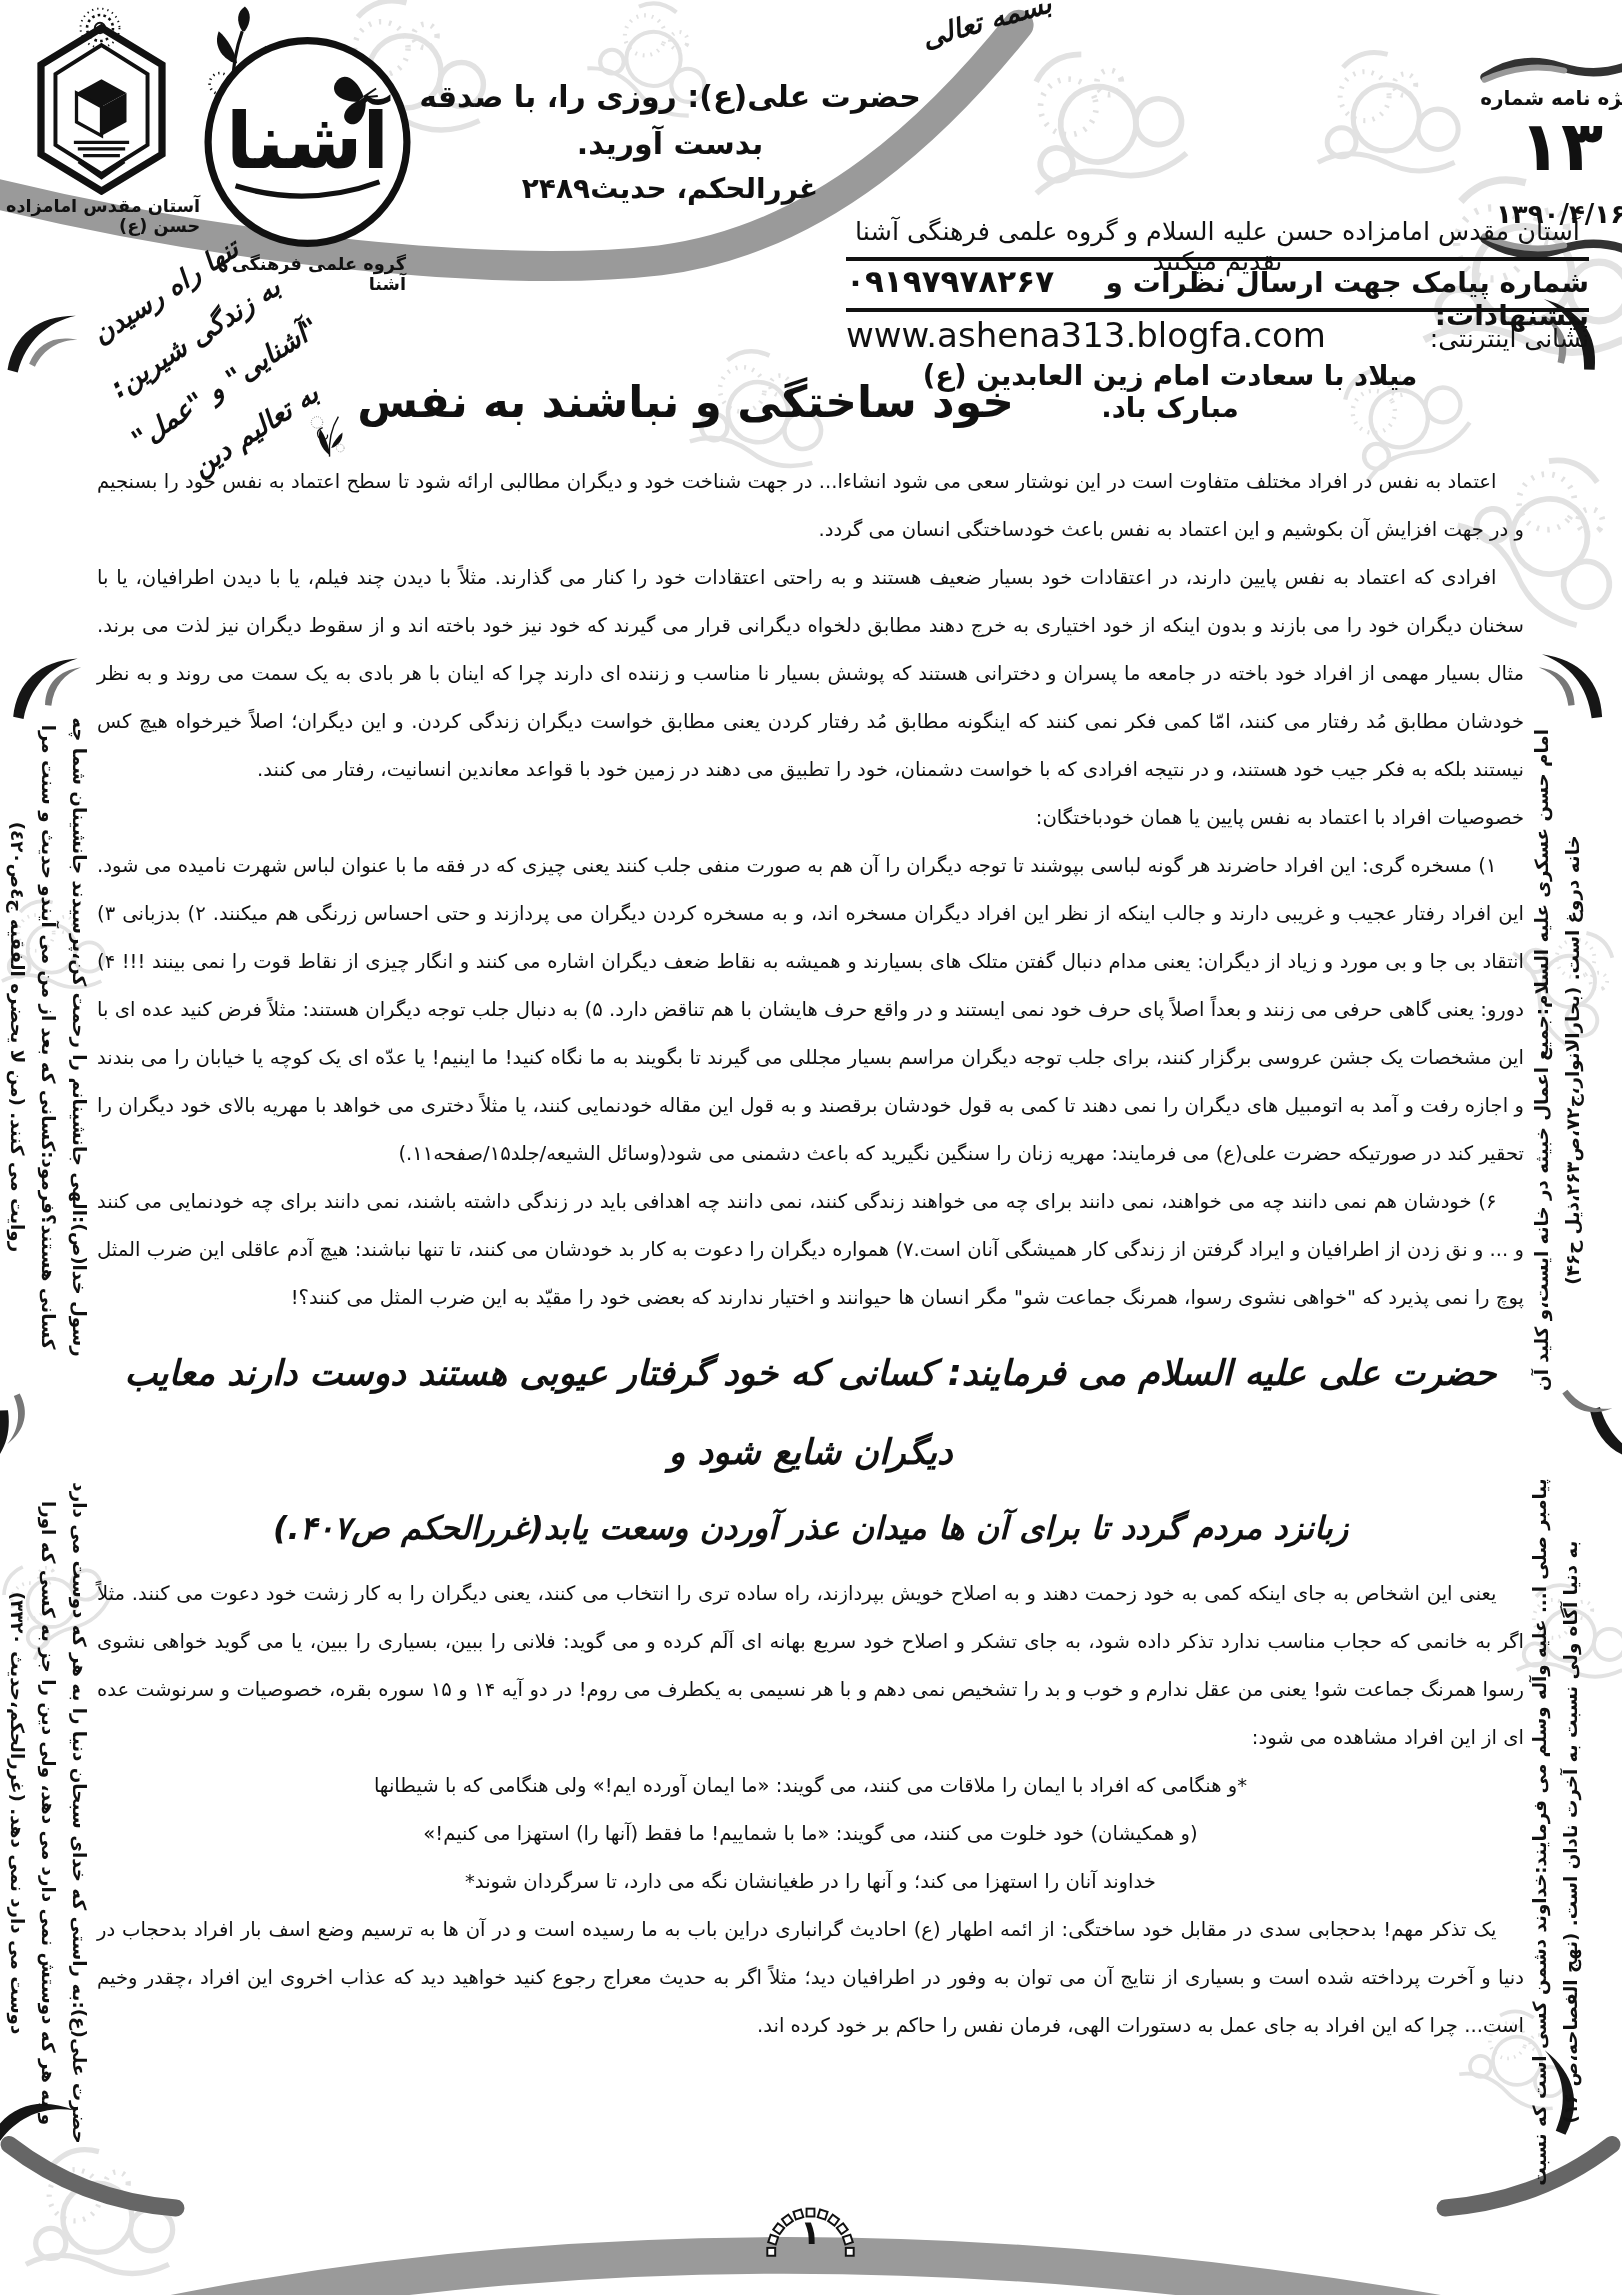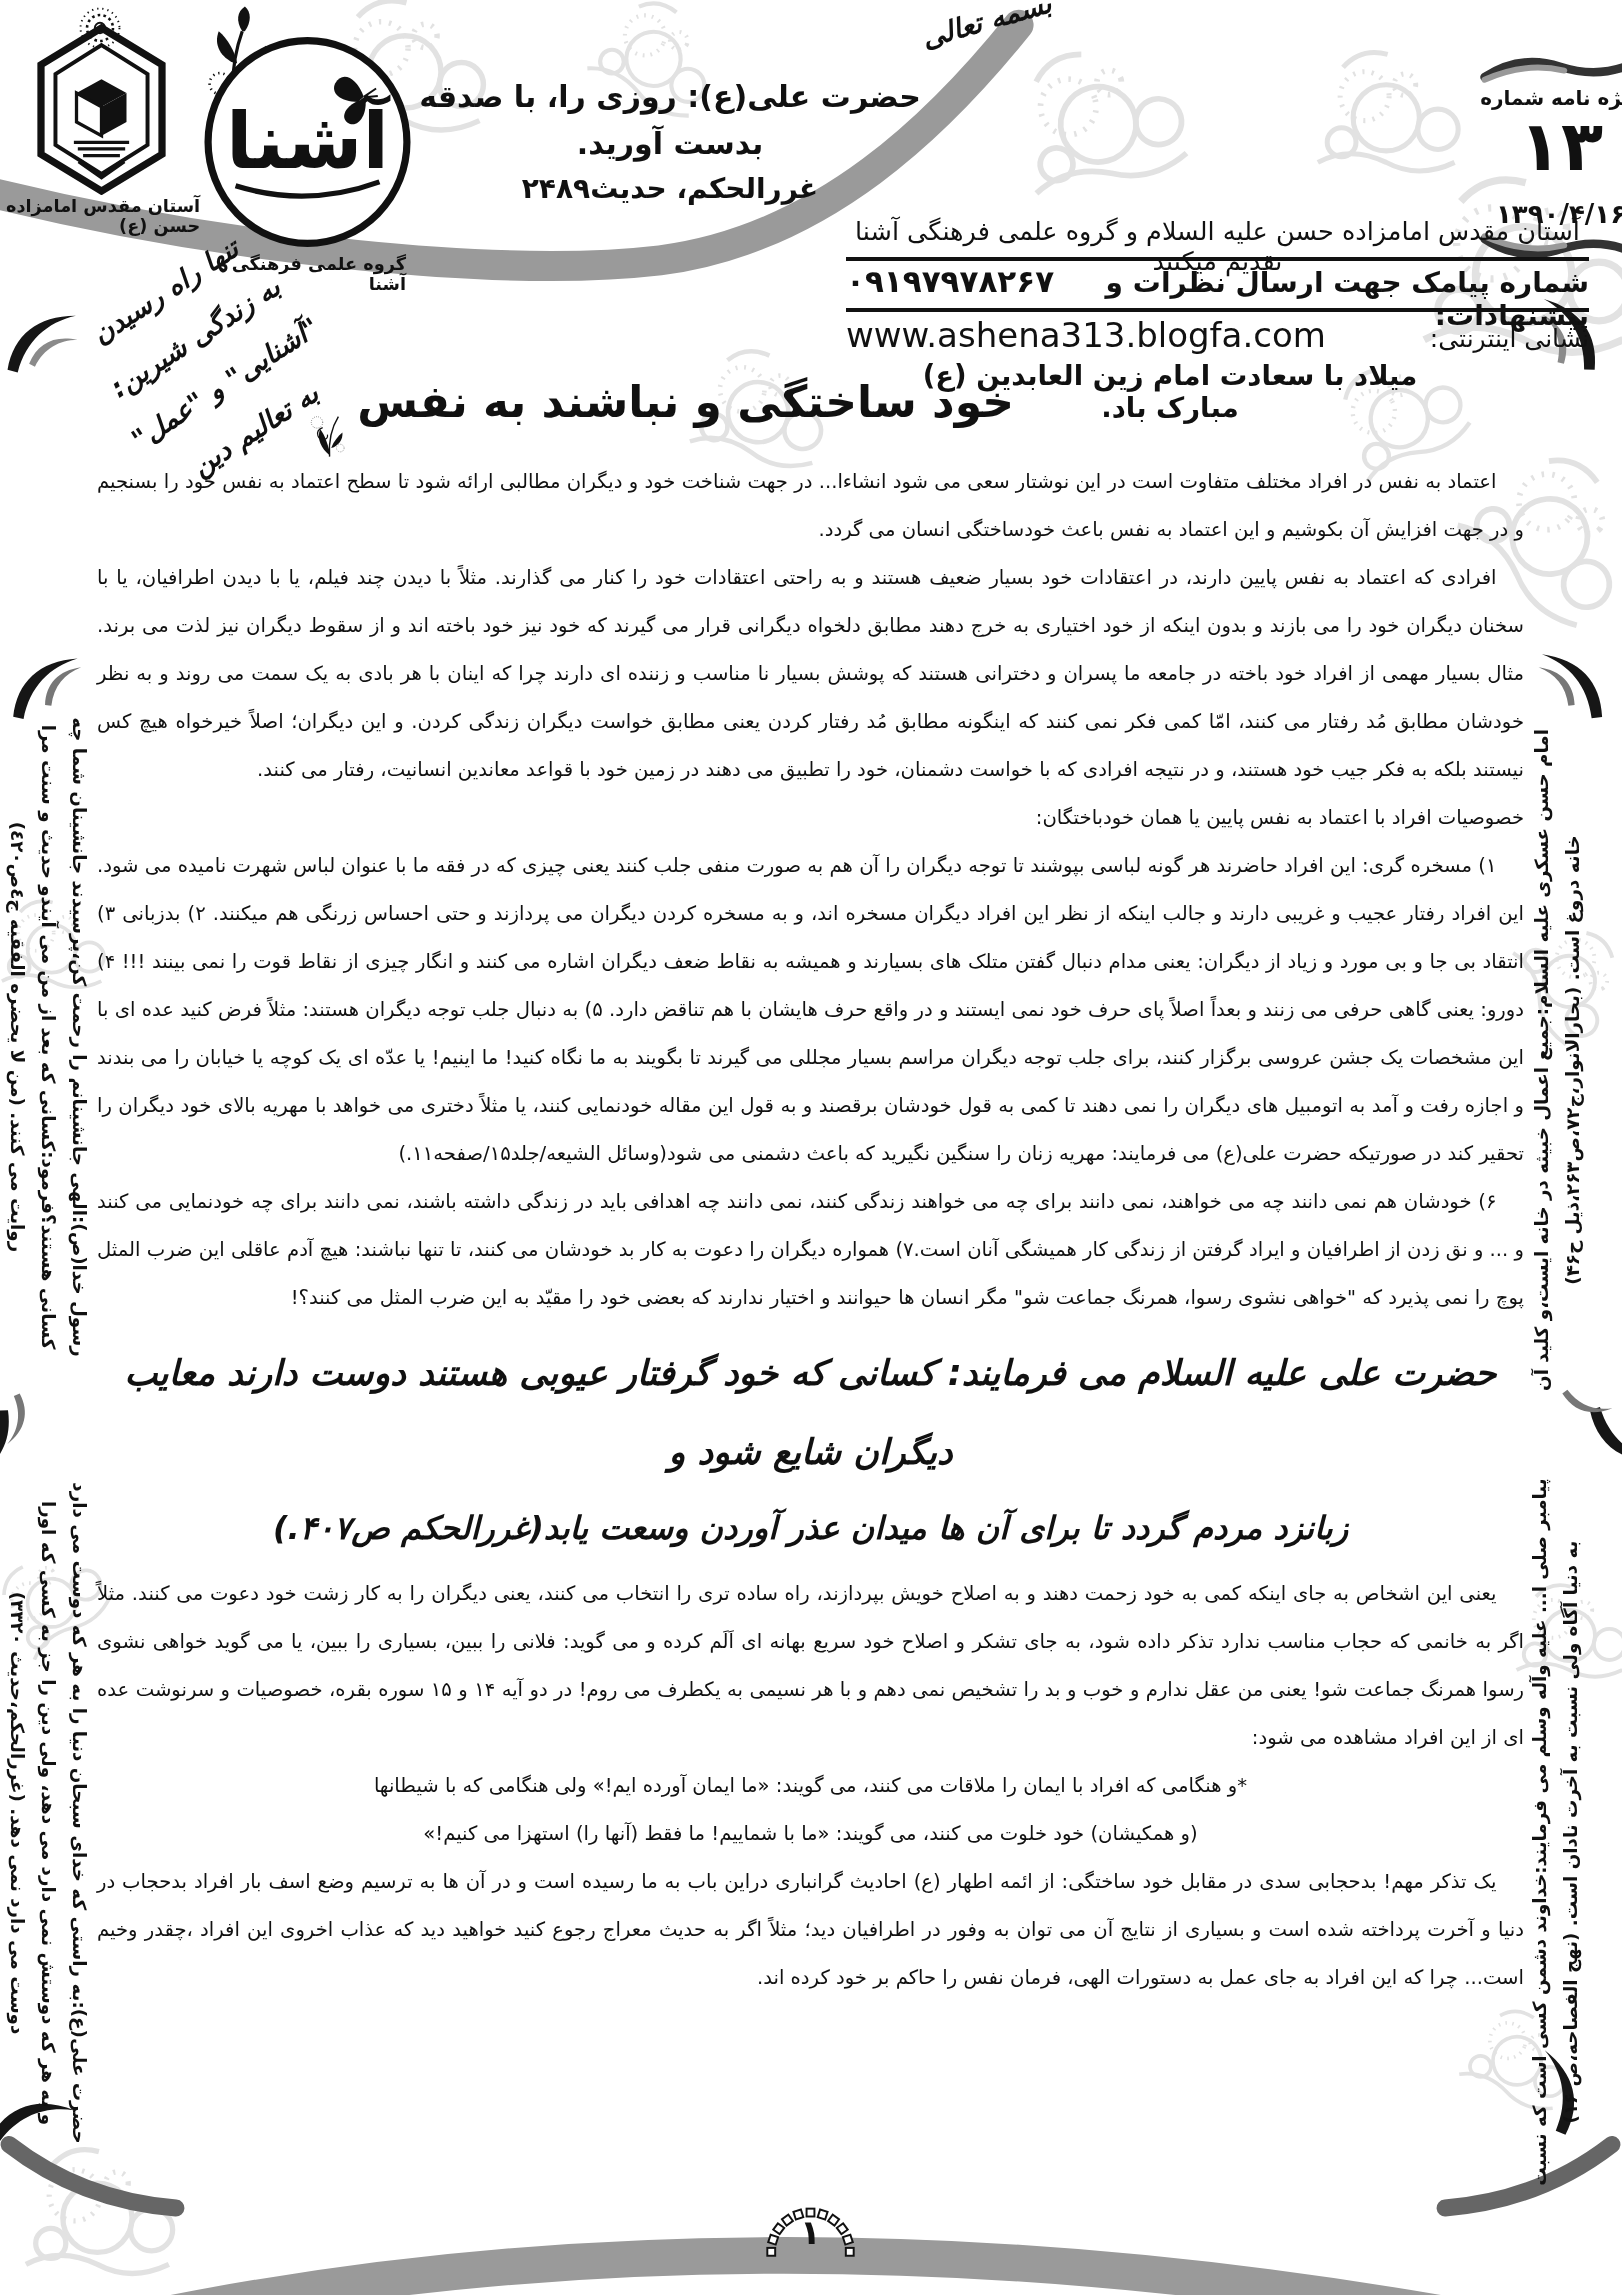--- a/index.html
+++ b/index.html
@@ -241,20 +241,21 @@
       <p>۶) خودشان هم نمی دانند چه می خواهند، نمی دانند برای چه می خواهند زندگی کنند، نمی دانند چه اهدافی باید در زندگی داشته باشند، نمی دانند برای چه خودنمایی می کنند و ... و نق زدن از اطرافیان و ایراد گرفتن از زندگی کار همیشگی آنان است.۷) همواره دیگران را دعوت به کار بد خودشان می کنند، تا تنها نباشند: هیچ آدم عاقلی این ضرب المثل پوچ را نمی پذیرد که "خواهی نشوی رسوا، همرنگ جماعت شو" مگر انسان ها حیوانند و اختیار ندارند که بعضی خود را مقیّد به این ضرب المثل می کنند؟!</p>
 
       <div class="quote">
         <div class="q1">حضرت علی علیه السلام می فرمایند: کسانی که خود گرفتار عیوبی هستند دوست دارند معایب دیگران شایع شود و</div>
         <div class="q2">زبانزد مردم گردد تا برای آن ها میدان عذر آوردن وسعت یابد(غررالحکم ص۴۰۷.)</div>
       </div>
 
       <p>یعنی این اشخاص به جای اینکه کمی به خود زحمت دهند و به اصلاح خویش بپردازند، راه ساده تری را انتخاب می کنند، یعنی دیگران را به کار زشت خود دعوت می کنند. مثلاً اگر به خانمی که حجاب مناسب ندارد تذکر داده شود، به جای تشکر و اصلاح خود سریع بهانه ای اَلَم کرده و می گوید: فلانی را ببین، بسیاری را ببین، یا می گوید خواهی نشوی رسوا همرنگ جماعت شو! یعنی من عقل ندارم و خوب و بد را تشخیص نمی دهم و با هر نسیمی به یکطرف می روم! در دو آیه ۱۴ و ۱۵ سوره بقره، خصوصیات و سرنوشت عده ای از این افراد مشاهده می شود:</p>
       <p class="verse">*و هنگامی که افراد با ایمان را ملاقات می کنند، می گویند: «ما ایمان آورده ایم!» ولی هنگامی که با شیطانها</p>
       <p class="verse">(و همکیشان) خود خلوت می کنند، می گویند: «ما با شماییم! ما فقط (آنها را) استهزا می کنیم!»</p>
+      <p class="verse">خداوند آنان را استهزا می کند؛ و آنها را در طغیانشان نگه می دارد، تا سرگردان شوند*</p>
       <p>یک تذکر مهم! بدحجابی سدی در مقابل خود ساختگی: از ائمه اطهار (ع) احادیث گرانباری دراین باب به ما رسیده است و در آن ها به ترسیم وضع اسف بار افراد بدحجاب در دنیا و آخرت پرداخته شده است و بسیاری از نتایج آن می توان به وفور در اطرافیان دید؛ مثلاً اگر به حدیث معراج رجوع کنید خواهید دید که عذاب اخروی این افراد ،چقدر وخیم است... چرا که این افراد به جای عمل به دستورات الهی، فرمان نفس را حاکم بر خود کرده اند.</p>
     </div>
 
     <div class="mq left" style="left:-277px;top:988px;width:648px;height:98px">رسول خدا(ص):الهی جانشینانم را رحمت کن،پرسیدند جانشینان شما چه کسانی هستند؟فرمود:کسانی که بعد از من می آیندو حدیث و سنت مرا روایت می کنند. (من لا یحضره الفقیه ج٤ص٤٢٠)</div>
     <div class="mq left" style="left:-290px;top:1764px;width:674px;height:98px">حضرت علی(ع):به راستی که خدای سبحان دنیا را به هر که دوست می دارد و به هر که دوستش نمی دارد می دهد، ولی دین را جز به کسی که اورا دوست می دارد نمی دهد. (غررالحکم،حدیث ۳۳۲۰)</div>
     <div class="mq right" style="left:1232px;top:1011px;width:687px;height:98px">امام حسن عسکری علیه السلام:جمیع اعمال خبیثه در خانه ایست،و کلید آن خانه دروغ است. (بحارالانوار،ج۷۲،ص۲۶۳،ذیل ح۴۶)</div>
     <div class="mq right" style="left:1214px;top:1783px;width:720px;height:98px">پیامبر صلی ا... علیه وآله وسلم می فرمایند:خداوند دشمن کسی است که نسبت به دنیا آگاه ولی نسبت به آخرت نادان است. (نهج الفصاحه،ص ۱۶)</div>
 
     <div class="abs pagenum">۱</div>
 

